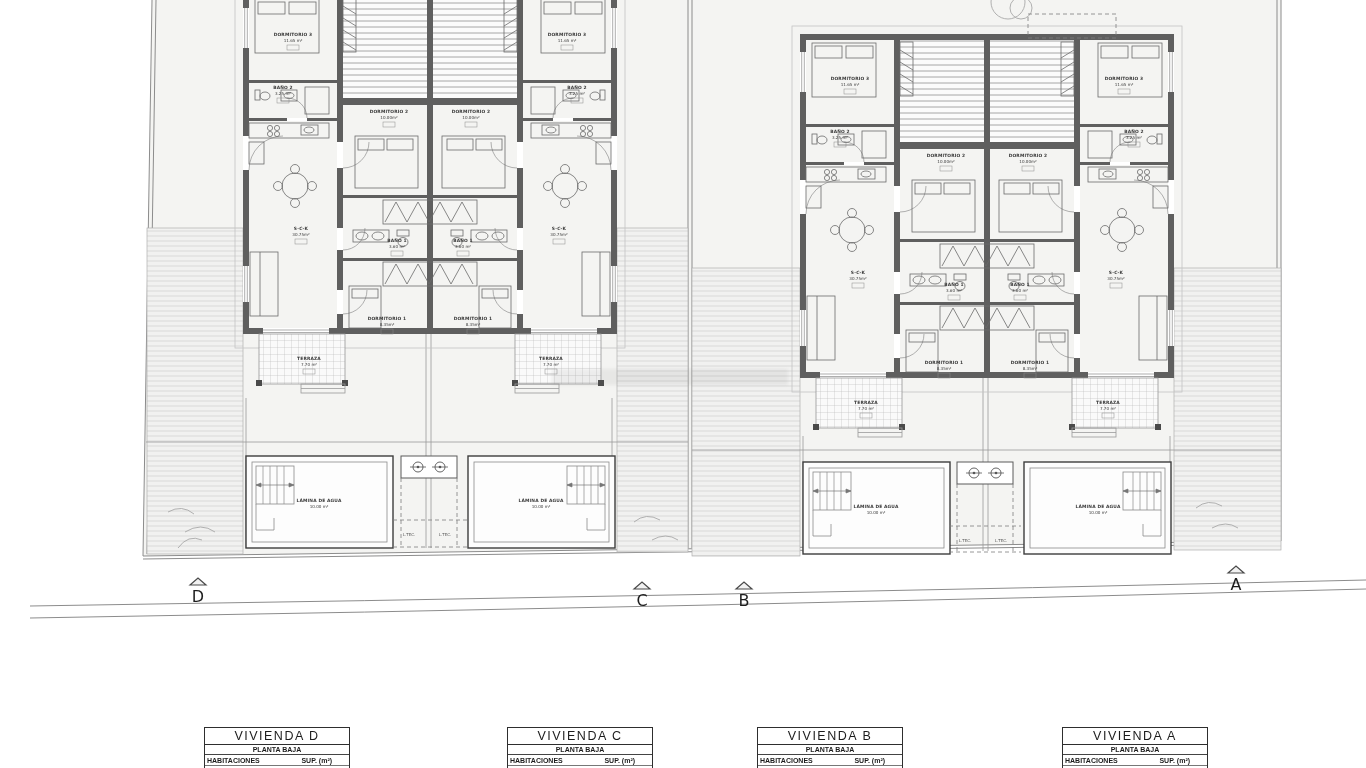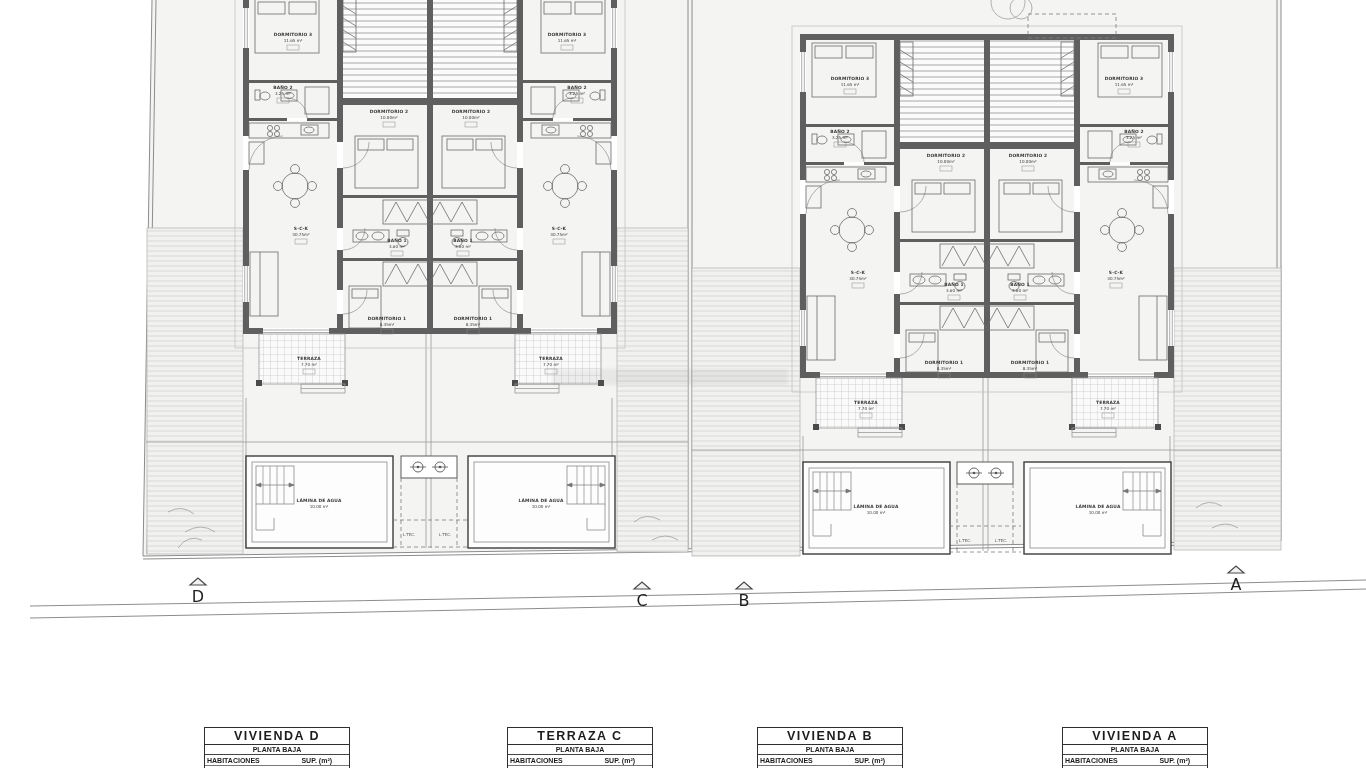--- a/index.html
+++ b/index.html
@@ -20,21 +20,21 @@
   .plant{fill:none;stroke:#a8a8a8;stroke-width:.9;}
   
   .marker{position:absolute;width:28px;text-align:center;}
   .caret{fill:#f2f2f2;stroke:#4a4a4a;stroke-width:1.2;}
   .mletter{font-family:"DejaVu Sans",sans-serif;font-size:16px;color:#1d1d1d;line-height:14px;}
   
   .watermark{position:absolute;left:552px;top:369px;width:236px;height:16px;
              background:rgba(120,120,120,.10);filter:blur(1.5px);border-radius:2px;}
   
   .vtable{position:absolute;top:727px;width:144px;background:#fff;border:1.6px solid #2e2e2e;color:#1c1c1c;}
-  .t-title{font-size:12.5px;font-weight:bold;text-align:center;letter-spacing:1.5px;
+  .t-title{font-size:12.5px;font-weight:normal;text-align:center;letter-spacing:1.5px;
            border-bottom:1.4px solid #2e2e2e;padding:1px 0;}
   .t-sub{font-size:7px;font-weight:bold;text-align:center;border-bottom:1px solid #444;padding:1px 0;}
   .t-head,.t-row{display:flex;font-size:7px;border-bottom:1px solid #777;}
   .t-head{font-weight:bold;}
   .t-head span:first-child,.t-row span:first-child{flex:1;padding:1.5px 2px;}
   .t-head span:last-child,.t-row span:last-child{width:42%;text-align:center;padding:1.5px 2px;border-left:0;}
 </style>
 </head>
 <body>
 
@@ -395,21 +395,21 @@
   <div class="t-head">
     <span>HABITACIONES</span>
         <span>SUP. (m²)</span>
   </div>
   <div class="t-row">
     <span>Salón-comedor-cocina</span>
         <span>30.75</span>
   </div>
 </div>
 <div class="vtable" style="left:507px">
-  <div class="t-title">TERRAZA C</div>
+  <div class="t-title">VIVIENDA C</div>
   <div class="t-sub">PLANTA BAJA</div>
   <div class="t-head">
     <span>HABITACIONES</span>
         <span>SUP. (m²)</span>
   </div>
   <div class="t-row">
     <span>Salón-comedor-cocina</span>
         <span>30.75</span>
   </div>
 </div>

